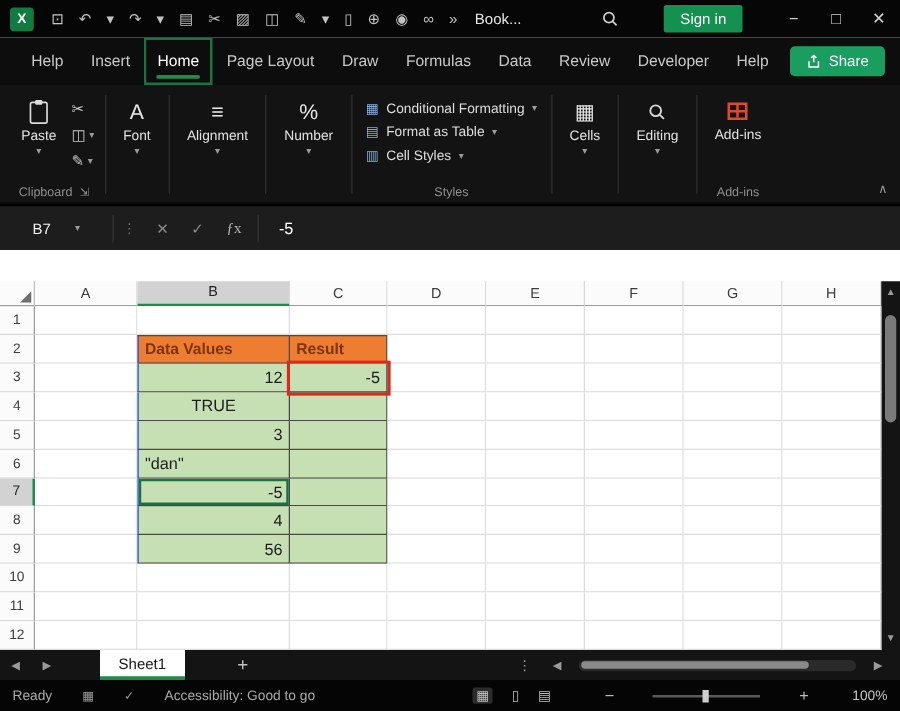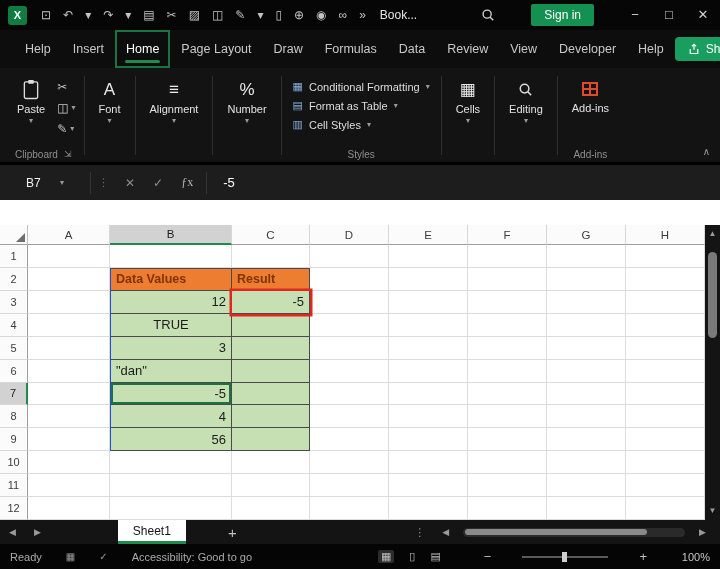--- a/index.html
+++ b/index.html
@@ -88,21 +88,21 @@
 
   
   .vscroll{width:15px;background:#141414;display:flex;flex-direction:column;align-items:center;padding:3px 0}
   .varrow{color:#9a9a9a;font-size:8px;line-height:12px}
   .vthumb{width:9px;height:86px;background:#7a7a7a;border-radius:5px;margin-top:12px}
   .vfill{flex:1}
 
   
   .tabsbar{height:24px;background:#141414;display:flex;align-items:center;color:#b0b0b0}
   .tnav{font-size:9px;padding:0 9px;color:#9a9a9a}
-  .tab-active{height:100%;background:#fff;color:#141414;font-size:12px;display:flex;align-items:center;padding:0 15px;border-bottom:3px solid var(--accent_green);margin-left:68px}
+  .tab-active{height:100%;background:#fff;color:#141414;font-size:12px;display:flex;align-items:center;padding:0 15px;border-bottom:3px solid var(--accent_green);margin-left:30px}
   .addsheet{font-size:15px;color:#c0c0c0;margin-left:42px}
   .tdots{margin-left:auto;font-size:11px;color:#9a9a9a;padding:0 8px}
   .hscroll{display:flex;align-items:center;gap:5px;padding-right:5px}
   .htrack{width:222px;height:9px;background:#2a2a2a;border-radius:5px;position:relative}
   .hthumb{position:absolute;left:2px;top:1.5px;height:6px;width:182px;background:#8a8a8a;border-radius:4px}
 
   
   .statusbar{height:25px;background:#050505;display:flex;align-items:center;font-size:11px;color:#ababab;padding:0 10px;gap:24px}
   .sbicon{font-size:10px;color:#9a9a9a}
   .sbspacer{flex:1}
@@ -155,21 +155,20 @@
 <div class="menubar">
   <div class="mtabs">
       <div class="mtab">Help</div>
       <div class="mtab">Insert</div>
       <div class="mtab active">Home</div>
       <div class="mtab">Page Layout</div>
       <div class="mtab">Draw</div>
       <div class="mtab">Formulas</div>
       <div class="mtab">Data</div>
       <div class="mtab">Review</div>
-      <div class="mtab">View</div>
       <div class="mtab">Developer</div>
       <div class="mtab">Help</div>
     </div>
   <button class="share">
     <svg width="12" height="12" viewBox="0 0 16 16" fill="none" stroke="#fff" stroke-width="1.6">
         <path d="M8 9V2"></path>
         <path d="M5.2 4.4 8 1.8l2.8 2.6"></path>
         <path d="M3 8v6h10V8"></path>
       </svg>
     <span>Share</span>

